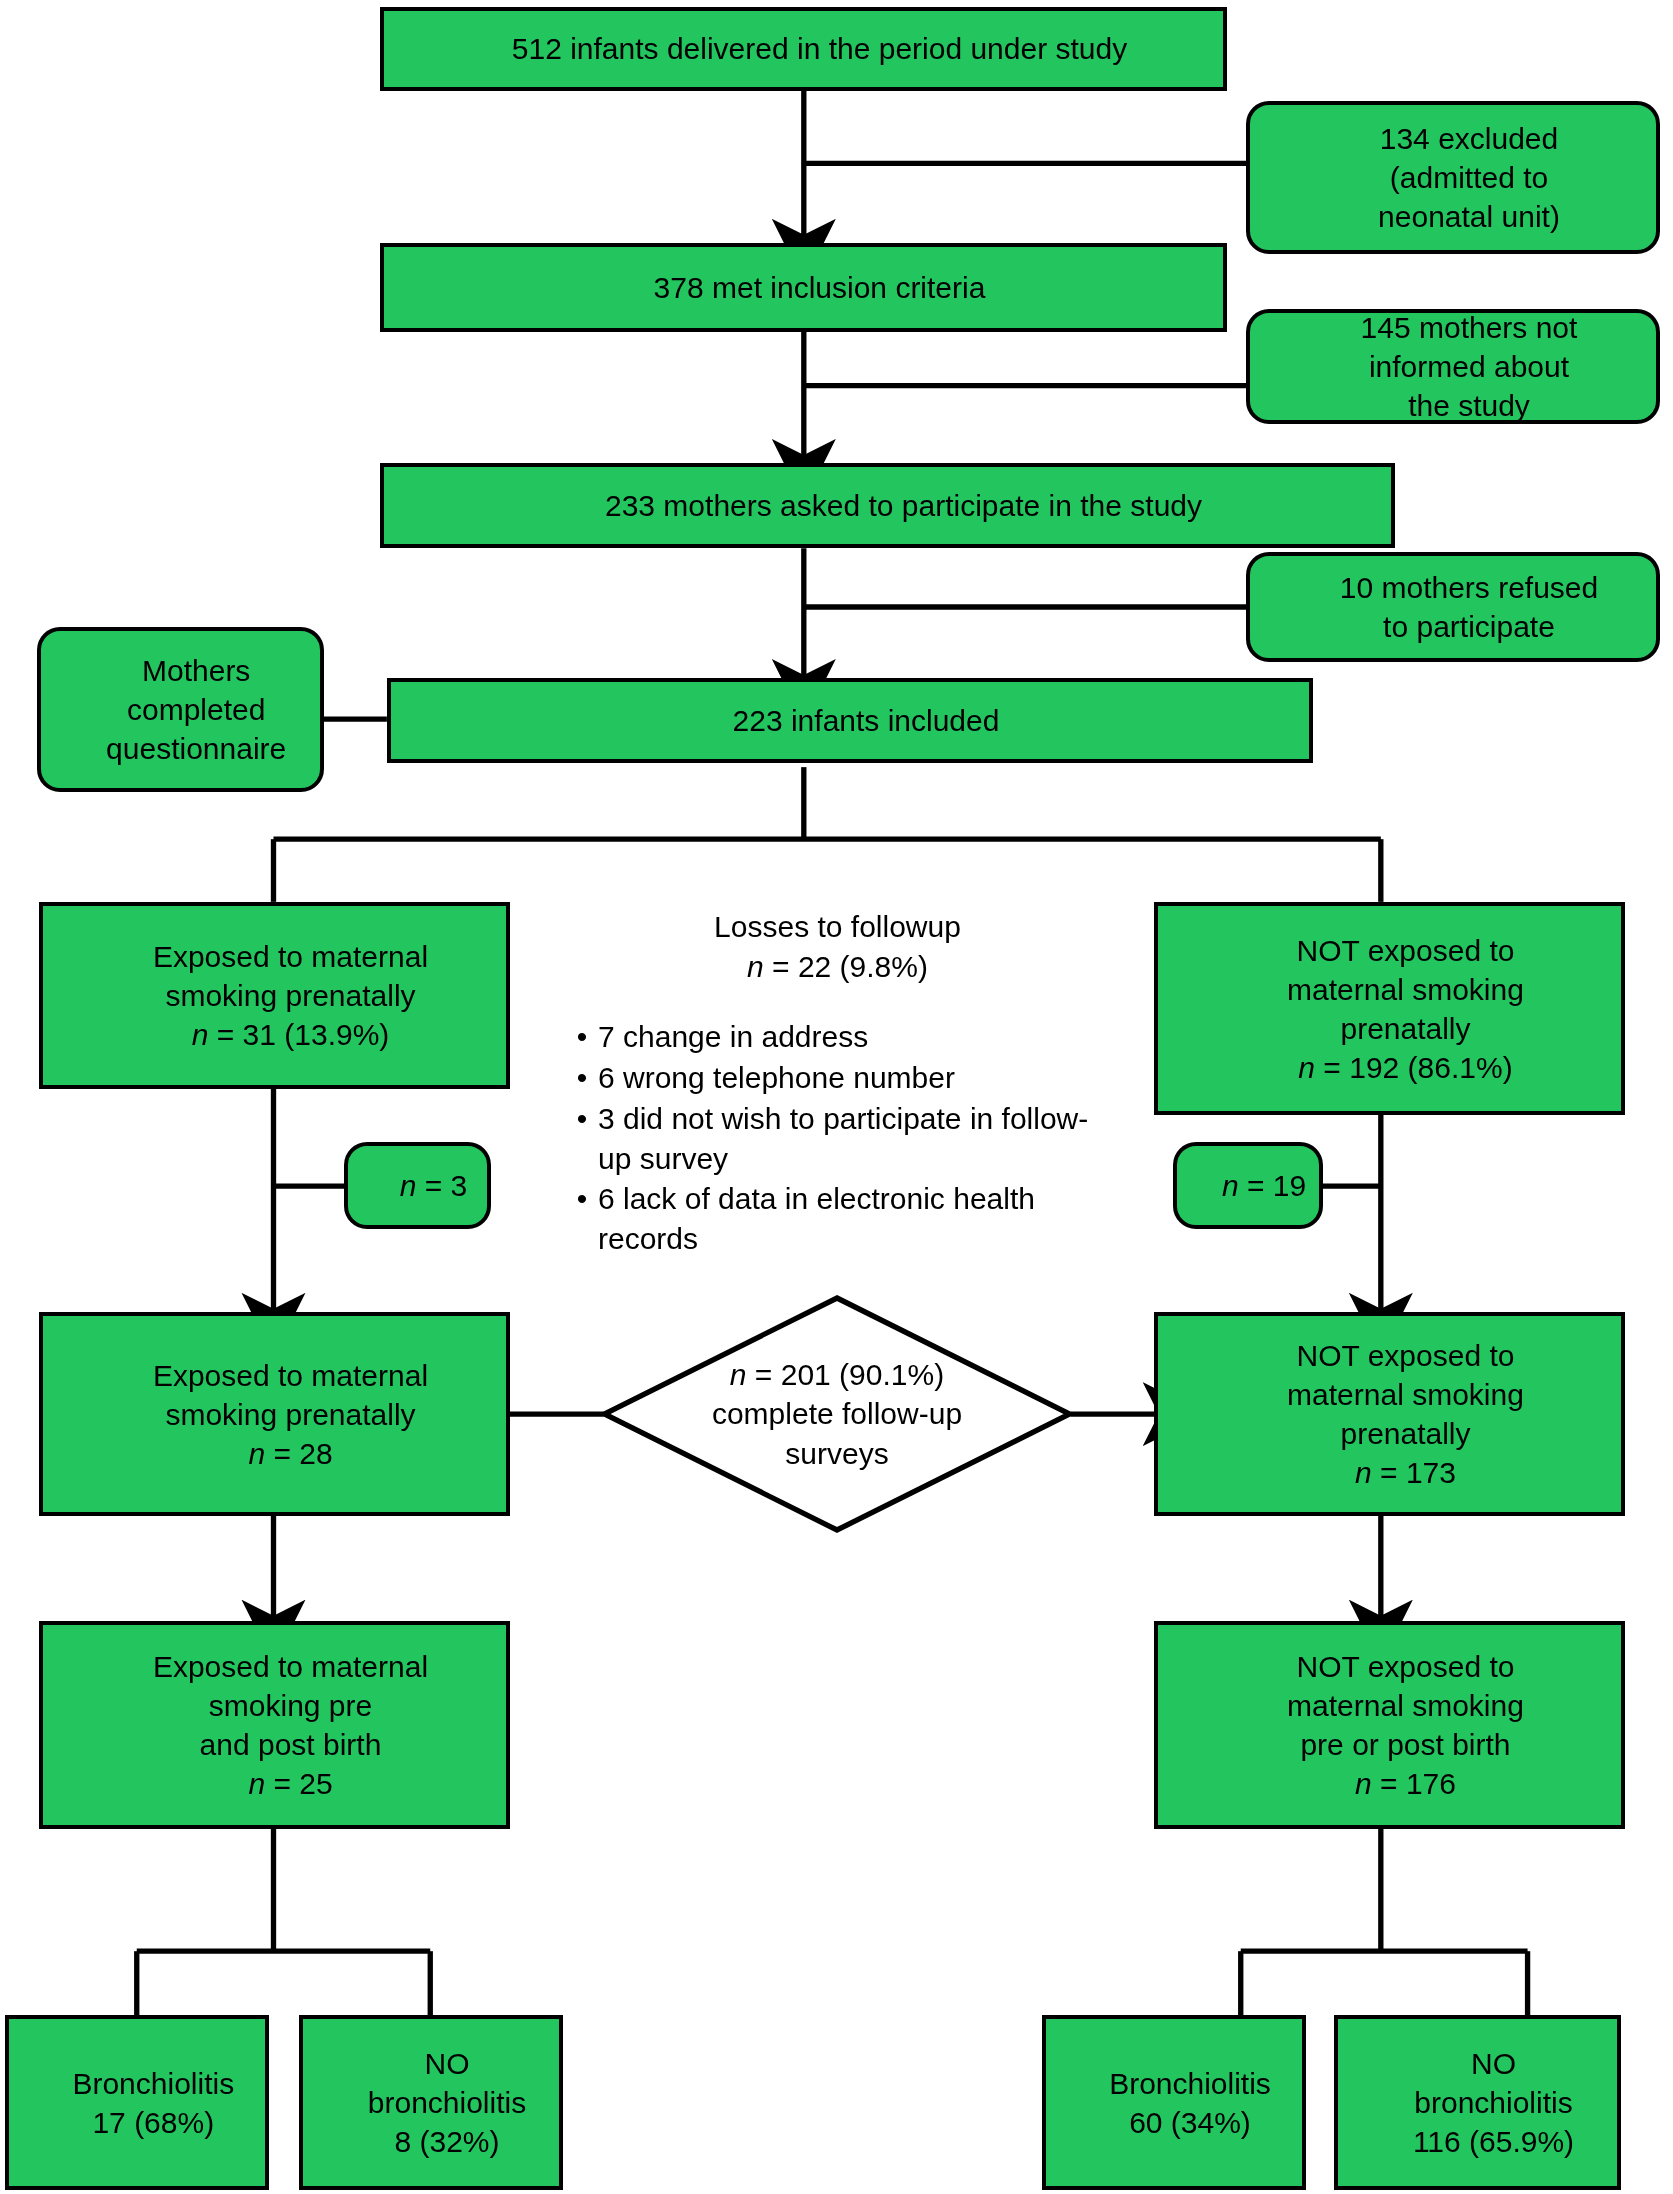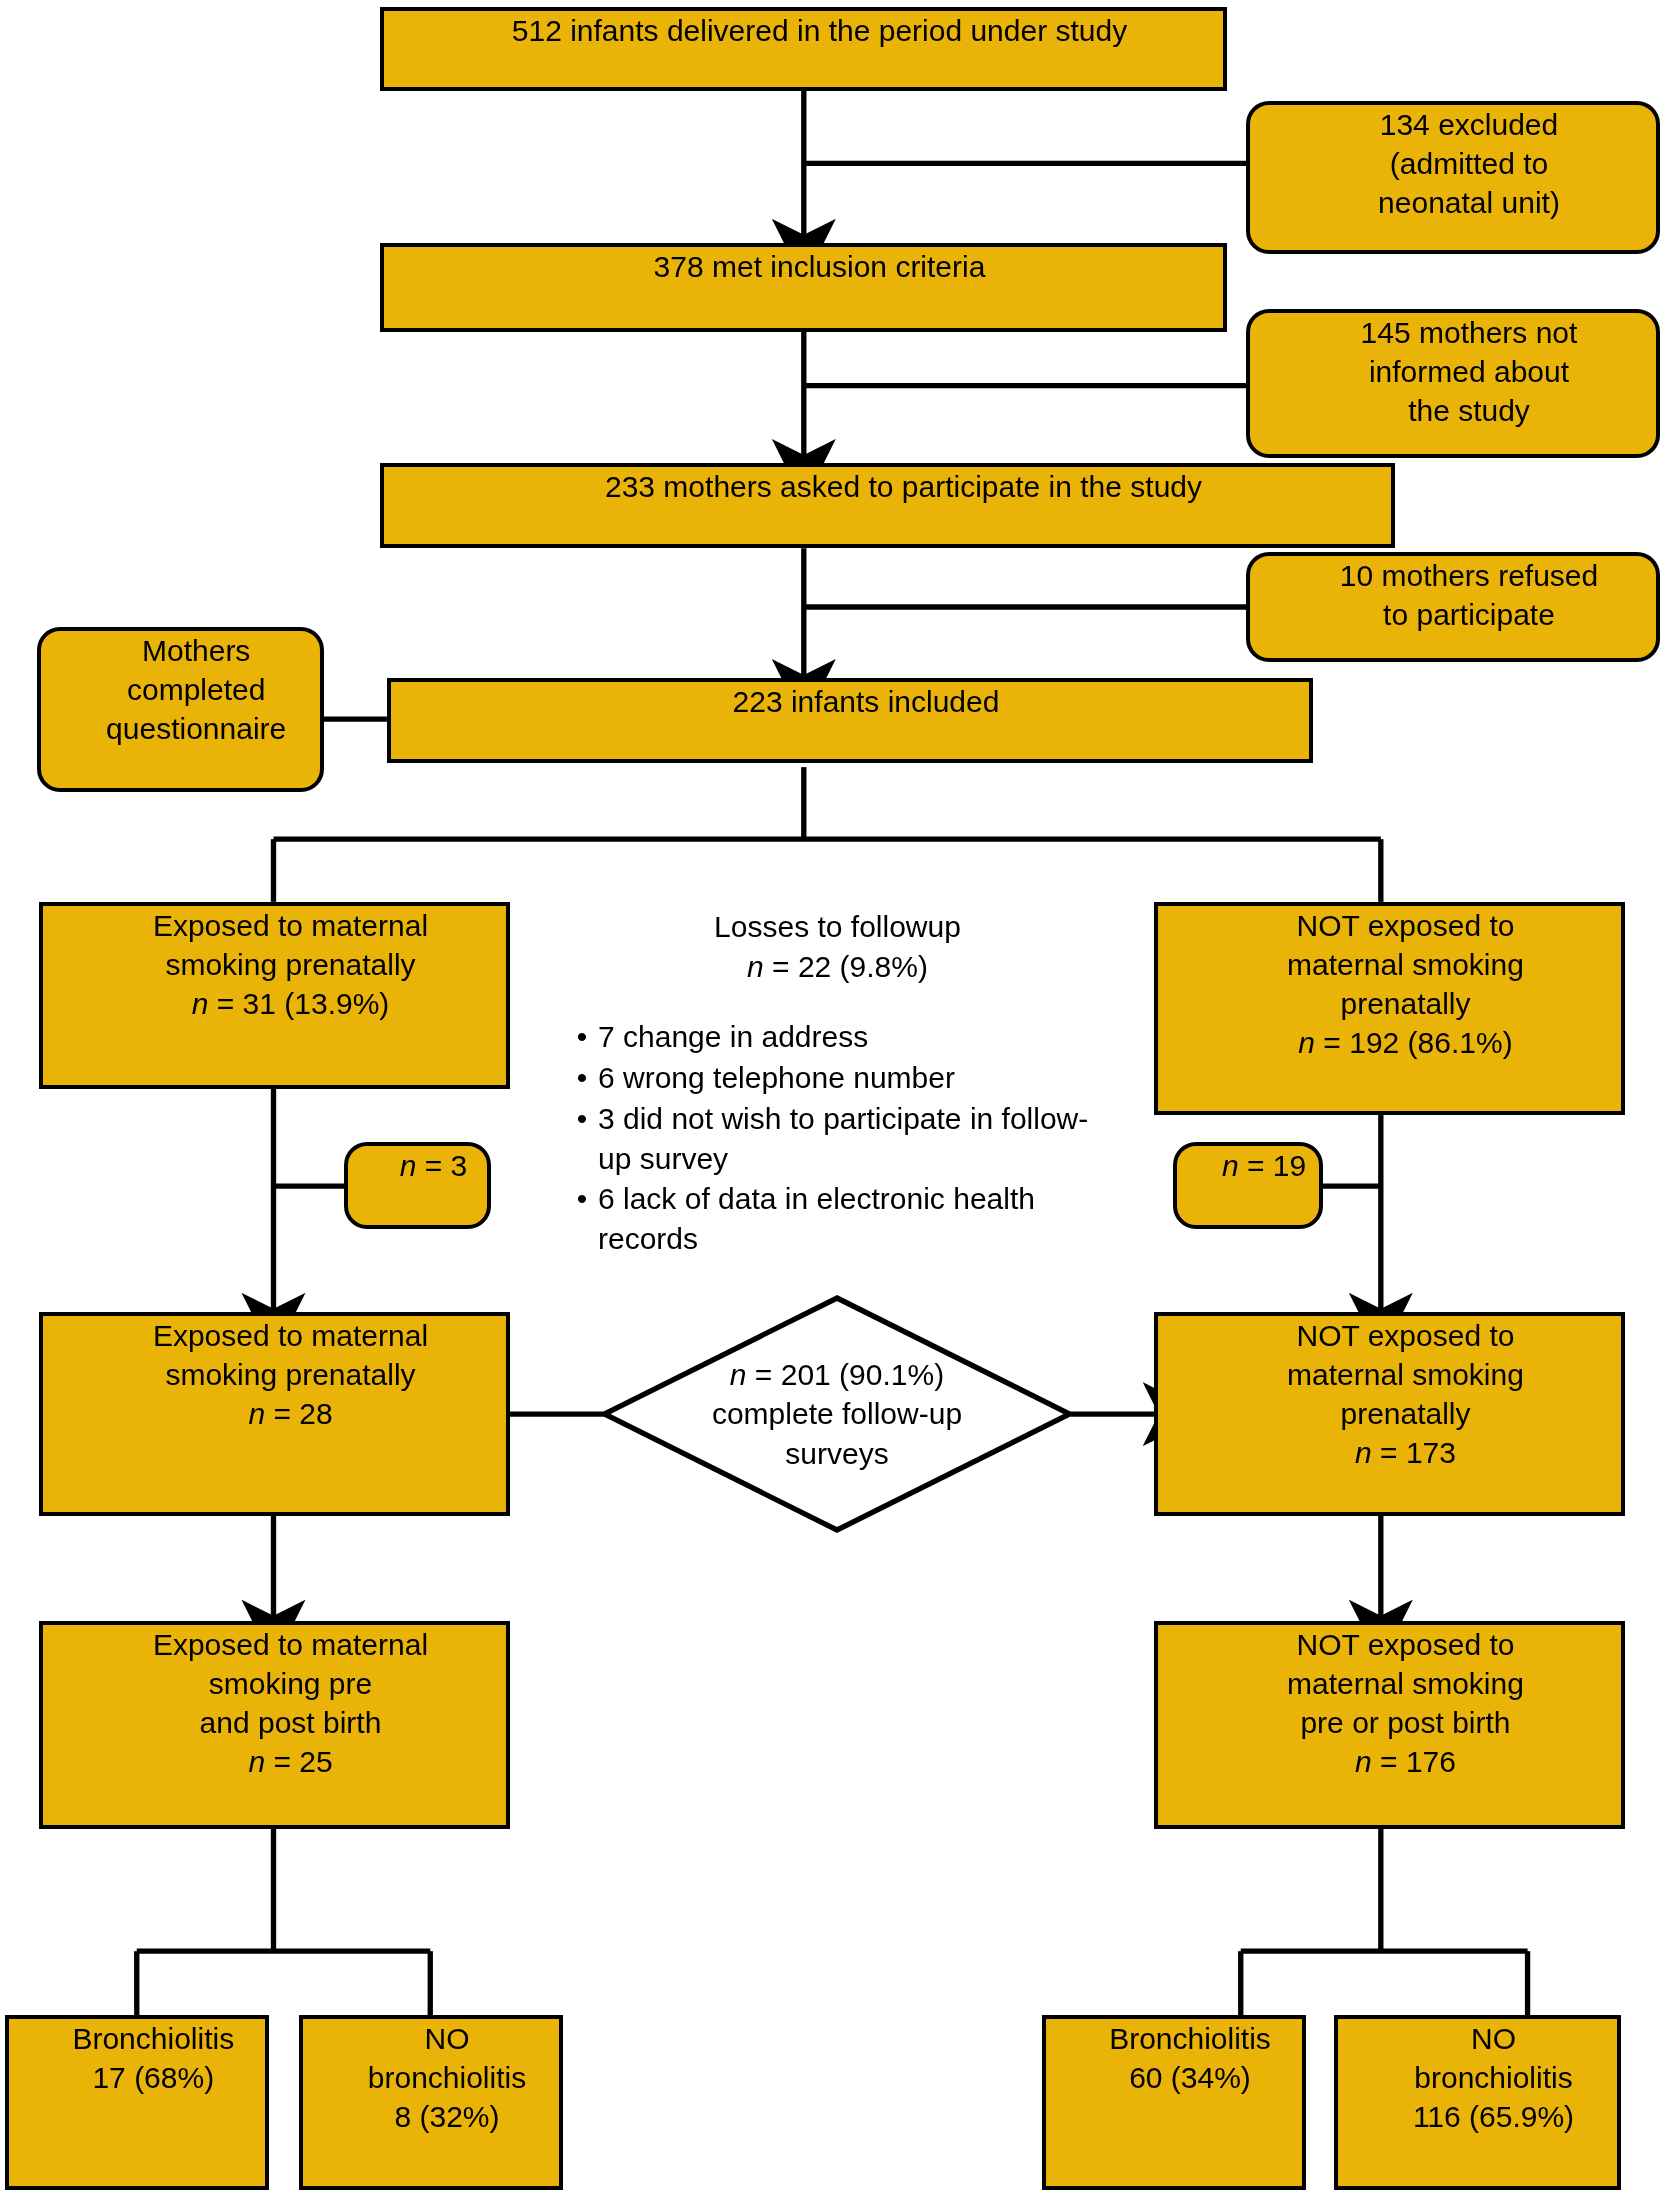--- a/index.html
+++ b/index.html
@@ -11,26 +11,26 @@
     background:#ffffff;
     overflow:hidden;
   }
   svg.connectors{
     position:absolute;left:0;top:0;width:1673px;height:2194px;
     pointer-events:none;
   }
   .node{
     position:absolute;
     box-sizing:border-box;
-    background:#eab308;
+    background:#22c55e;
     border:4.7px solid #000000;
     display:flex;
     flex-direction:column;
     align-items:center;
-    justify-content:flex-start;
+    justify-content:center;
     text-align:center;
     color:#000000;
     font-size:30px;
     line-height:1.30;
     letter-spacing:0px;
     z-index:3;
     padding-left:32px;
   }
   .node.rounded{border-radius:23px;}
   .node .ln{display:block;white-space:nowrap;}
@@ -133,21 +133,21 @@
   <div class="node rounded" style="left:1246px;top:87px;width:414px;height:153px;margin-top:14px;">
     <span class="ln">134 excluded</span>
     <span class="ln">(admitted to</span>
     <span class="ln">neonatal unit)</span>
   </div>
 
   <div class="node" style="left:380px;top:243px;width:847px;height:89px;">
     <span class="ln">378 met inclusion criteria</span>
   </div>
 
-  <div class="node rounded" style="left:1246px;top:309px;width:414px;height:149px;">
+  <div class="node rounded" style="left:1246px;top:309px;width:414px;height:115px;">
     <span class="ln">145 mothers not</span>
     <span class="ln">informed about</span>
     <span class="ln">the study</span>
   </div>
 
   <div class="node" style="left:380px;top:463px;width:1015px;height:85px;">
     <span class="ln">233 mothers asked to participate in the study</span>
   </div>
 
   <div class="node rounded" style="left:1246px;top:552px;width:414px;height:110px;">

